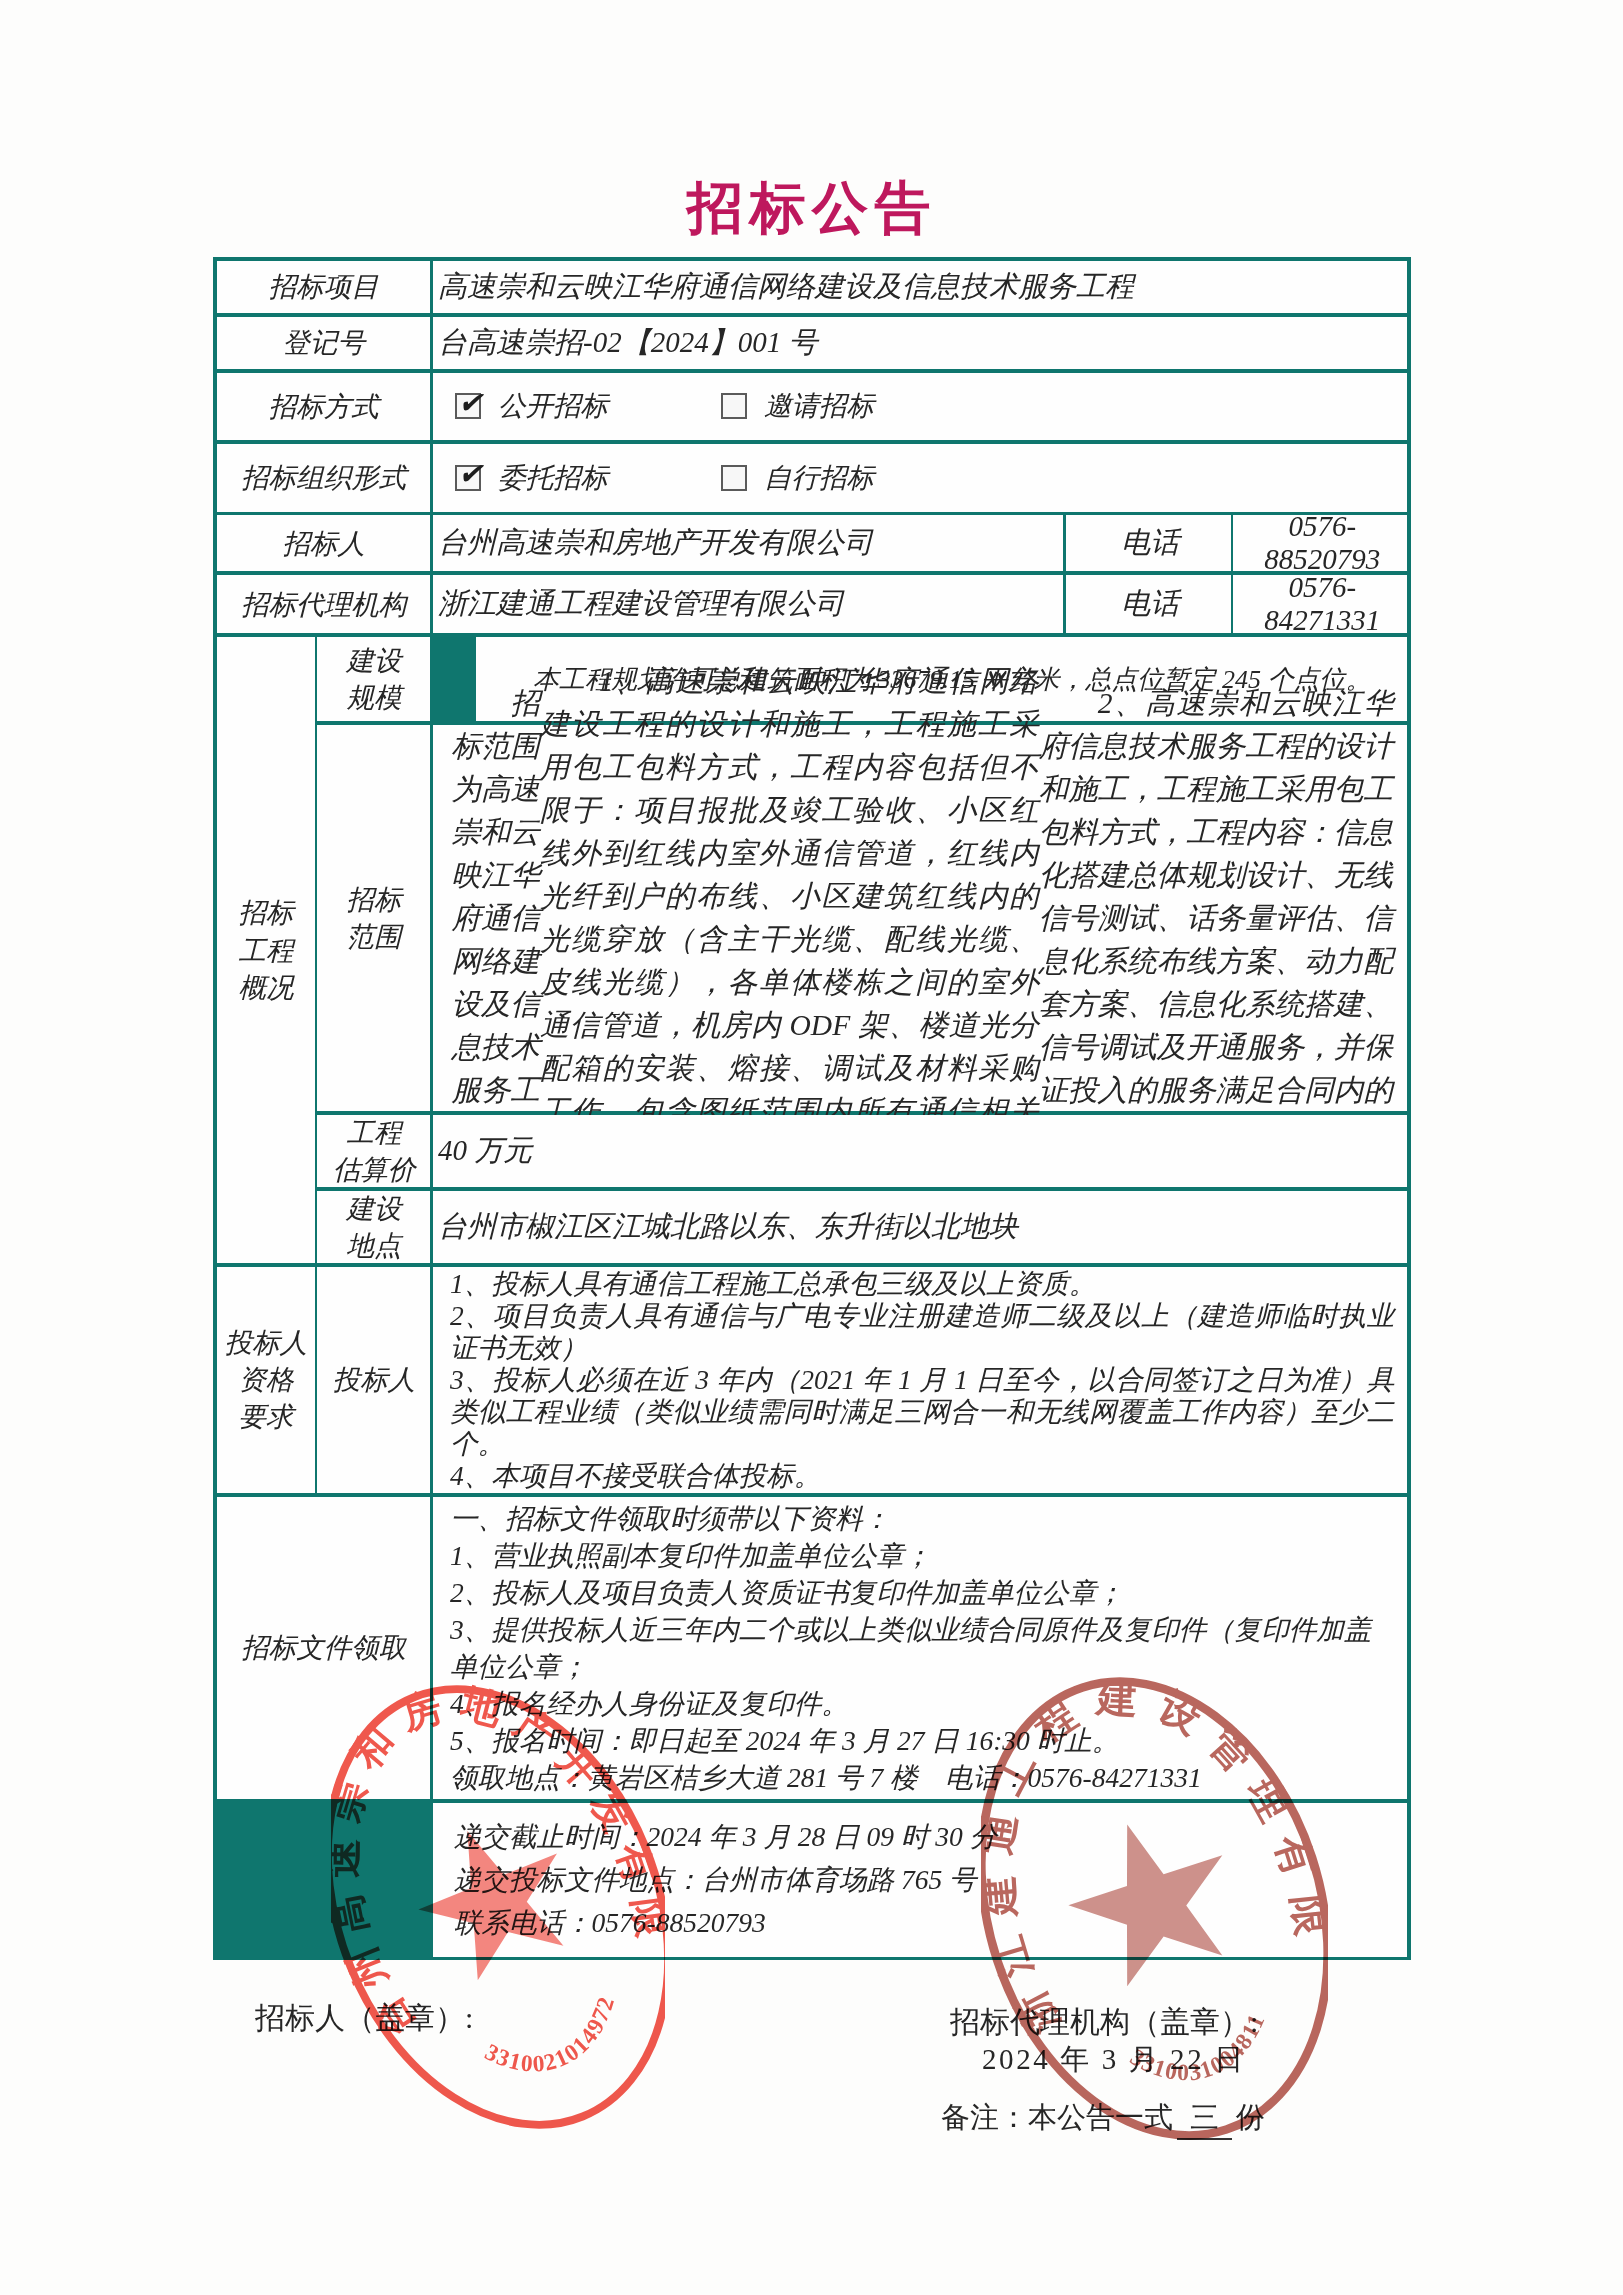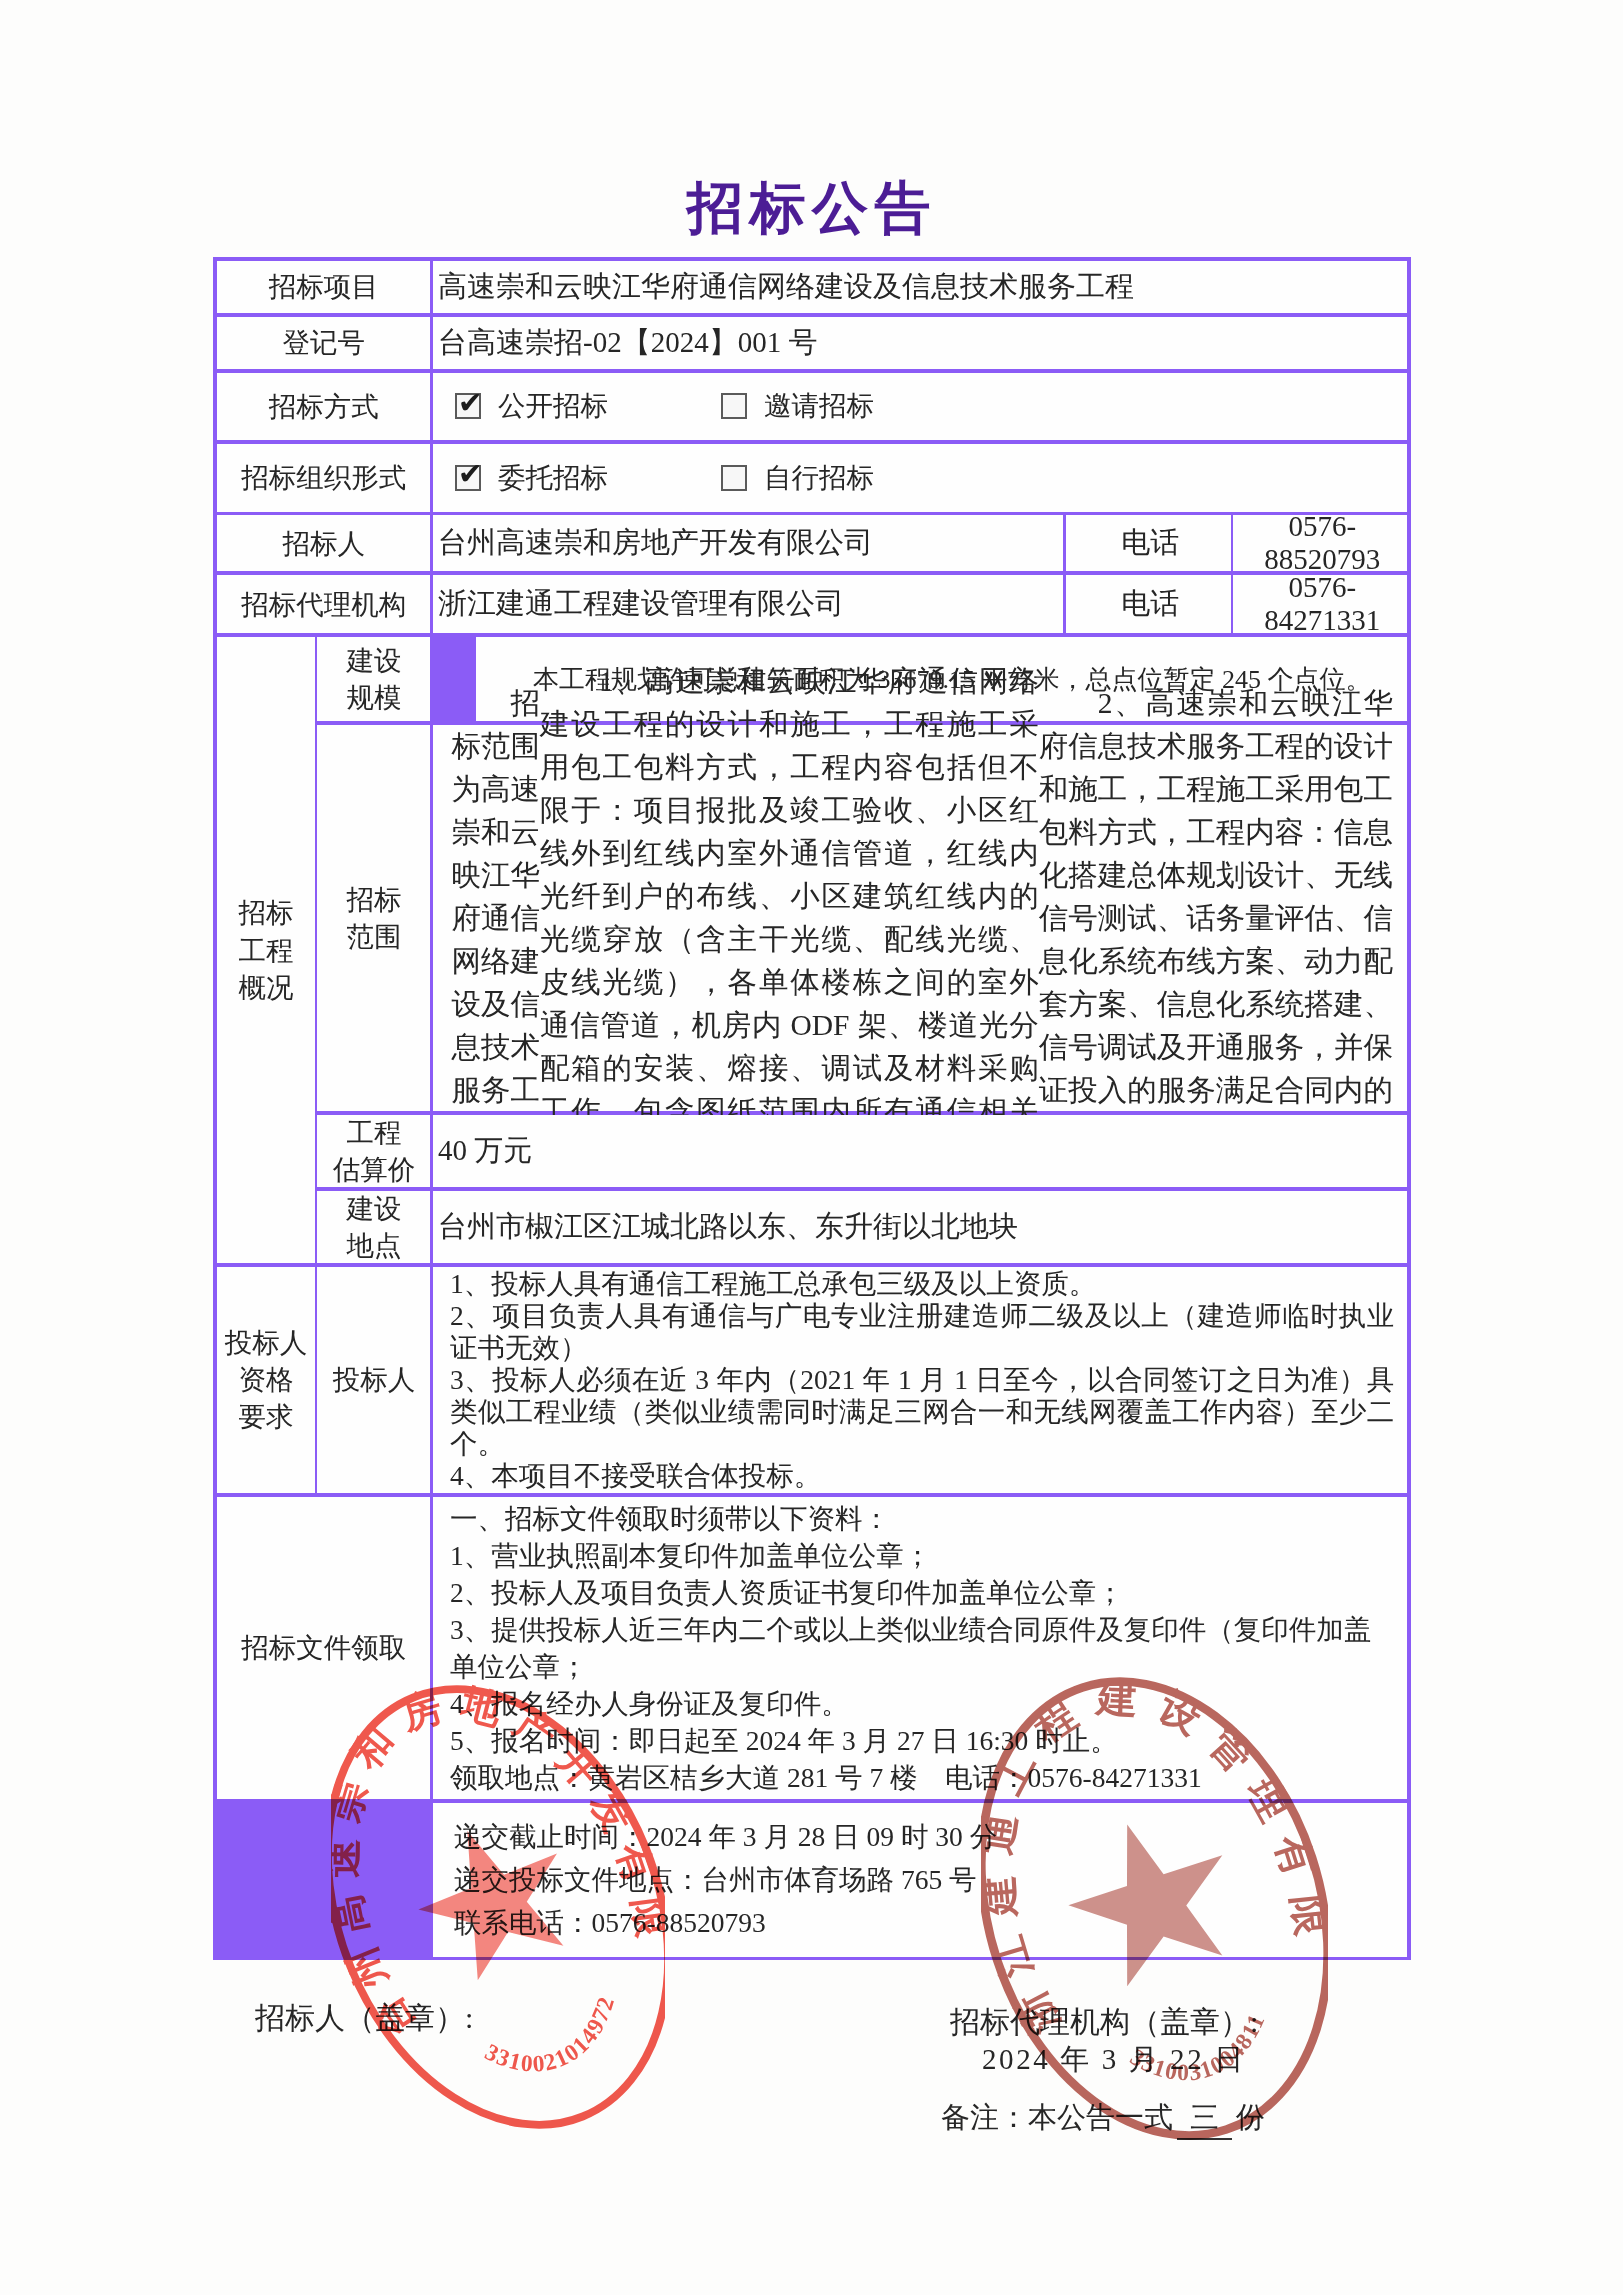--- a/index.html
+++ b/index.html
@@ -4,29 +4,29 @@
 <style>
   html,body { margin:0; padding:0; background:#ffffff; }
   .page {
     position:relative; width:1623px; height:2295px; background:#fdfdfc;
     font-family:"Liberation Serif","DejaVu Serif",serif; color:#262626;
     overflow:hidden;
   }
   .doc-title {
     position:absolute; left:213px; top:171px; width:1198px;
     text-align:center; font-family:"Liberation Sans","DejaVu Sans",sans-serif;
-    font-weight:800; font-size:56px; letter-spacing:6.5px; color:#4c1d95;
+    font-weight:800; font-size:56px; letter-spacing:6.5px; color:#be185d;
   }
   .doc-table {
     position:absolute; left:213px; top:257px;
     display:grid;
     grid-template-columns:98px 113px 630px 165px 174px;
     grid-template-rows:52px 52px 67px 68px 56px 58px 84px 386px 72px 72px 226px 302px 154px;
     column-gap:2.6px; row-gap:3.9px;
-    background:#8b5cf6; padding:3.9px;
+    background:#0f766e; padding:3.9px;font-style:italic;
   }
   .cell { background:#fefefe; display:flex; min-width:0; }
   .lab {
     align-items:center; justify-content:center; text-align:center;
     white-space:pre-line; font-size:27.5px; line-height:1.35;
   }
   .val { align-items:center; font-size:29px; padding-left:5px; }
   .val-sm { font-size:26px;margin-left:43px; }
   .center { justify-content:center; padding-left:4px; text-align:center; }
   .checks { align-items:center; padding-left:22px; font-size:27.5px; }

